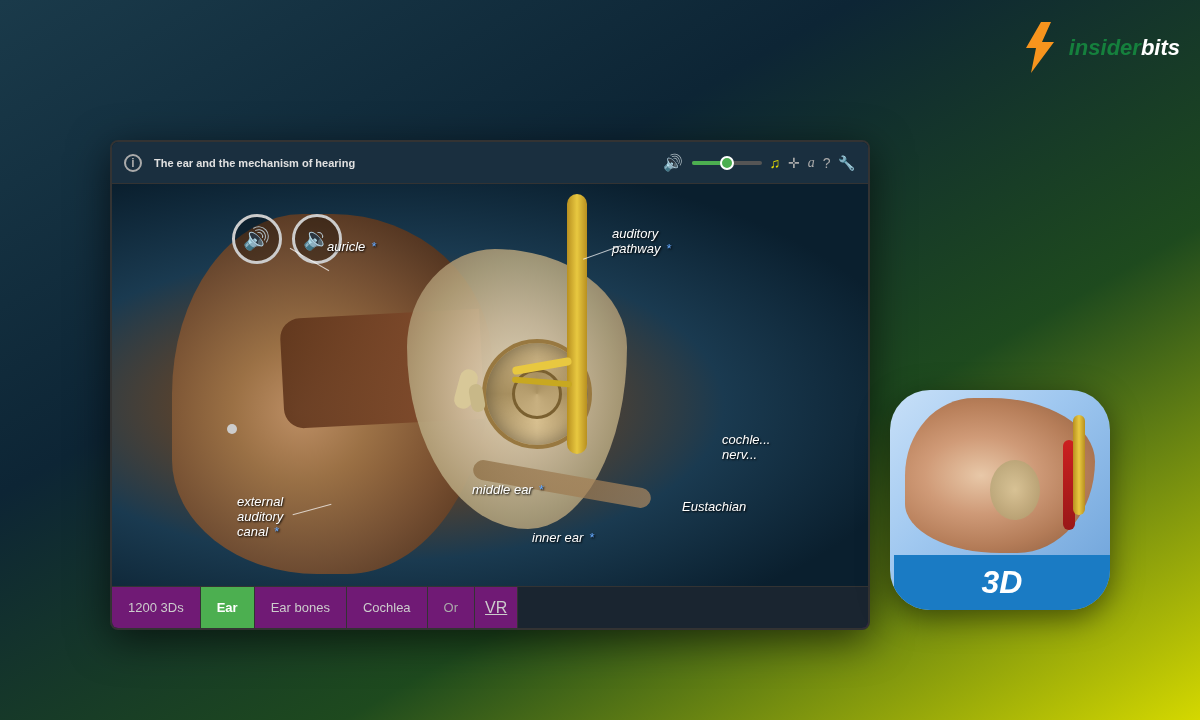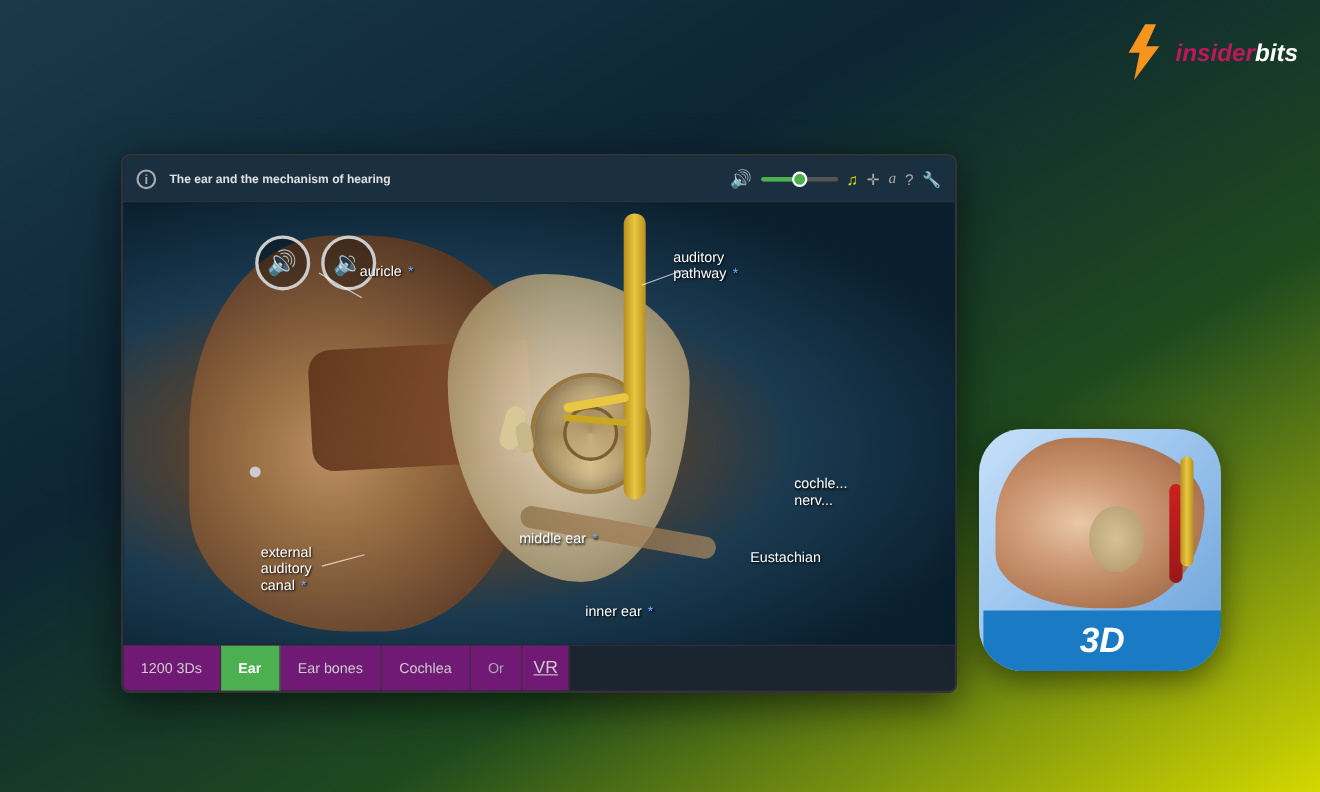--- a/index.html
+++ b/index.html
@@ -162,20 +162,21 @@
     }
 
     
     .label {
       position: absolute;
       color: white;
       font-size: 13px;
       font-weight: normal;
       text-shadow: 1px 1px 2px black;
       pointer-events: none;
+      font-style: italic;
     }
     .label .asterisk {
       color: #66aaff;
       margin-left: 2px;
     }
 
     
     .tab-bar {
       width: 100%;
       height: 42px;
@@ -259,21 +260,21 @@
 </head>
 <body>
 
 <div style="position:absolute;width:100%;height:100%;background:linear-gradient(150deg, #1a3a4a 0%, #0d2535 35%, #1e4a1e 65%, #d4d800 100%);"></div>
 
 <div class="logo-area">
   <svg width="45" height="55" viewBox="0 0 45 55">
     <polygon points="25,2 10,28 20,28 15,53 38,22 26,22 35,2" fill="#f7941d"></polygon>
   </svg>
   <div style="font-size:22px;font-weight:bold;color:white;font-style:italic;font-family:Arial;">
-    <span style="color:#be185d">insider</span><span style="color:white">bits</span>
+    <span style="color:#15803d">insider</span><span style="color:white">bits</span>
   </div>
 </div>
 
 <div class="app-window">
 
   <div class="title-bar">
     <div class="title-info-icon">i</div>
     <div class="title-text">The ear and the mechanism of hearing</div>
     <div class="toolbar-icons">
       <span class="toolbar-icon">🔊</span>
@@ -332,21 +333,21 @@
       <div class="label" style="left:125px;top:310px;">
         <span>external<br>auditory<br>canal</span><span class="asterisk"> *</span>
       </div>
 
       <div style="position:absolute;left:180px;top:325px;width:40px;height:1px;background:rgba(255,255,255,0.7);transform:rotate(-15deg);"></div>
 
       <div class="label" style="left:360px;top:298px;">
         <span>middle ear</span><span class="asterisk"> *</span>
       </div>
 
-      <div class="label" style="left:420px;top:346px;margin-top:18px;">
+      <div class="label" style="left:420px;top:346px;">
         <span>inner ear</span><span class="asterisk"> *</span>
       </div>
 
       <div class="label" style="left:570px;top:315px;">
         <span>Eustachian</span>
       </div>
 
       <div class="label" style="left:610px;top:248px;">
         <span>cochle...<br>nerv...</span>
       </div>

